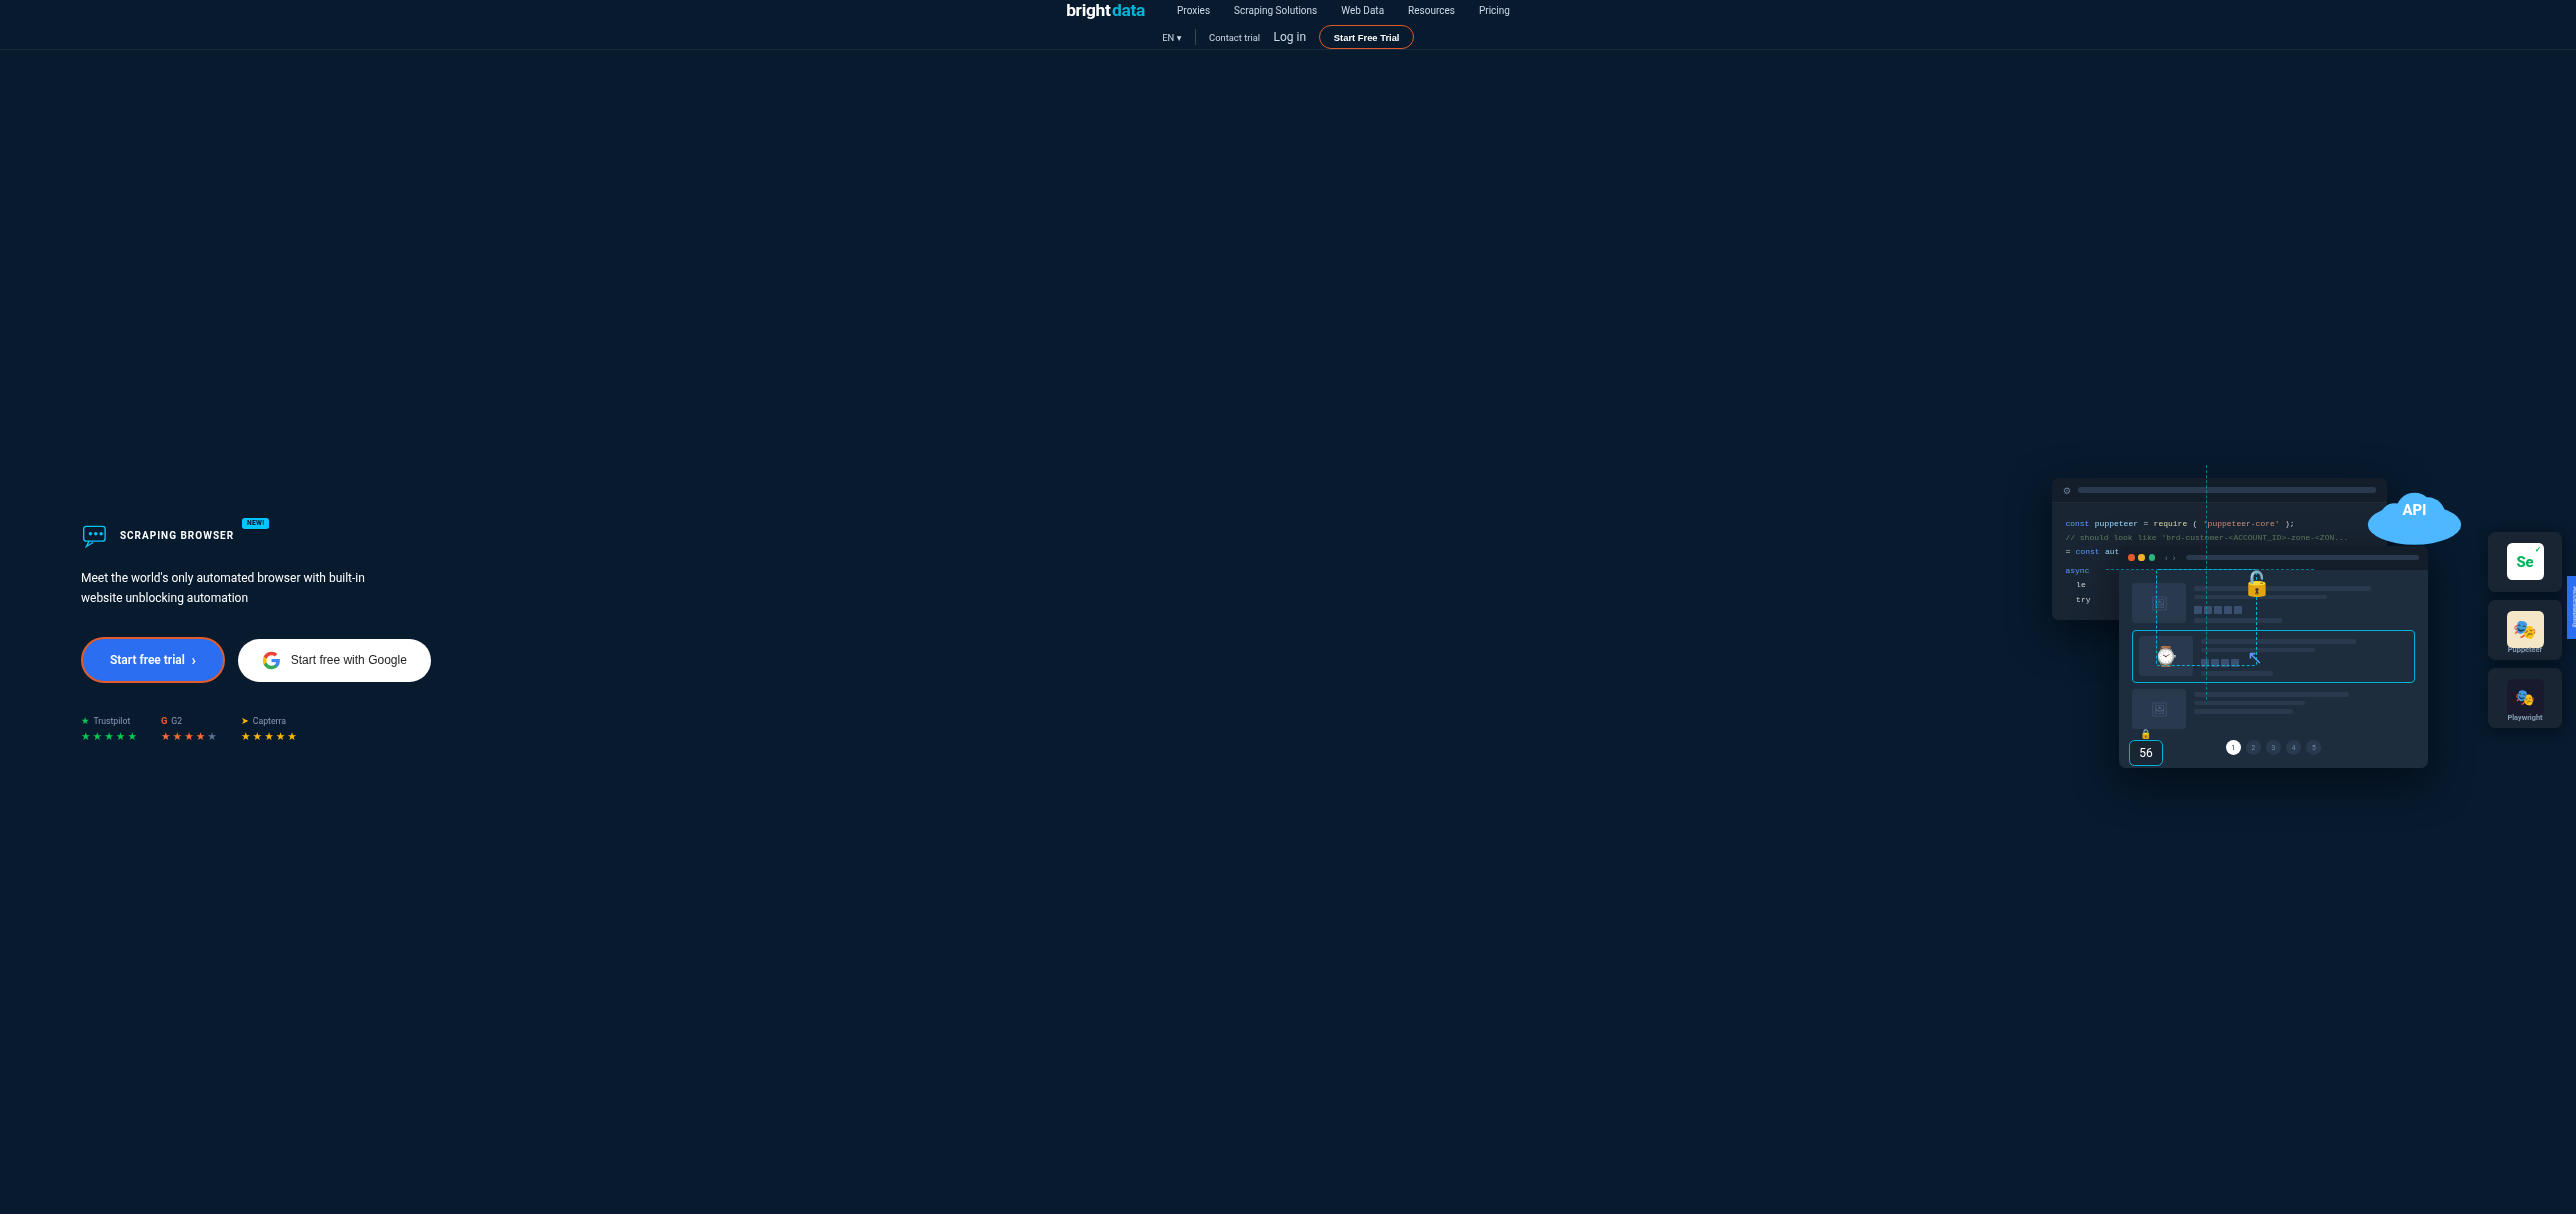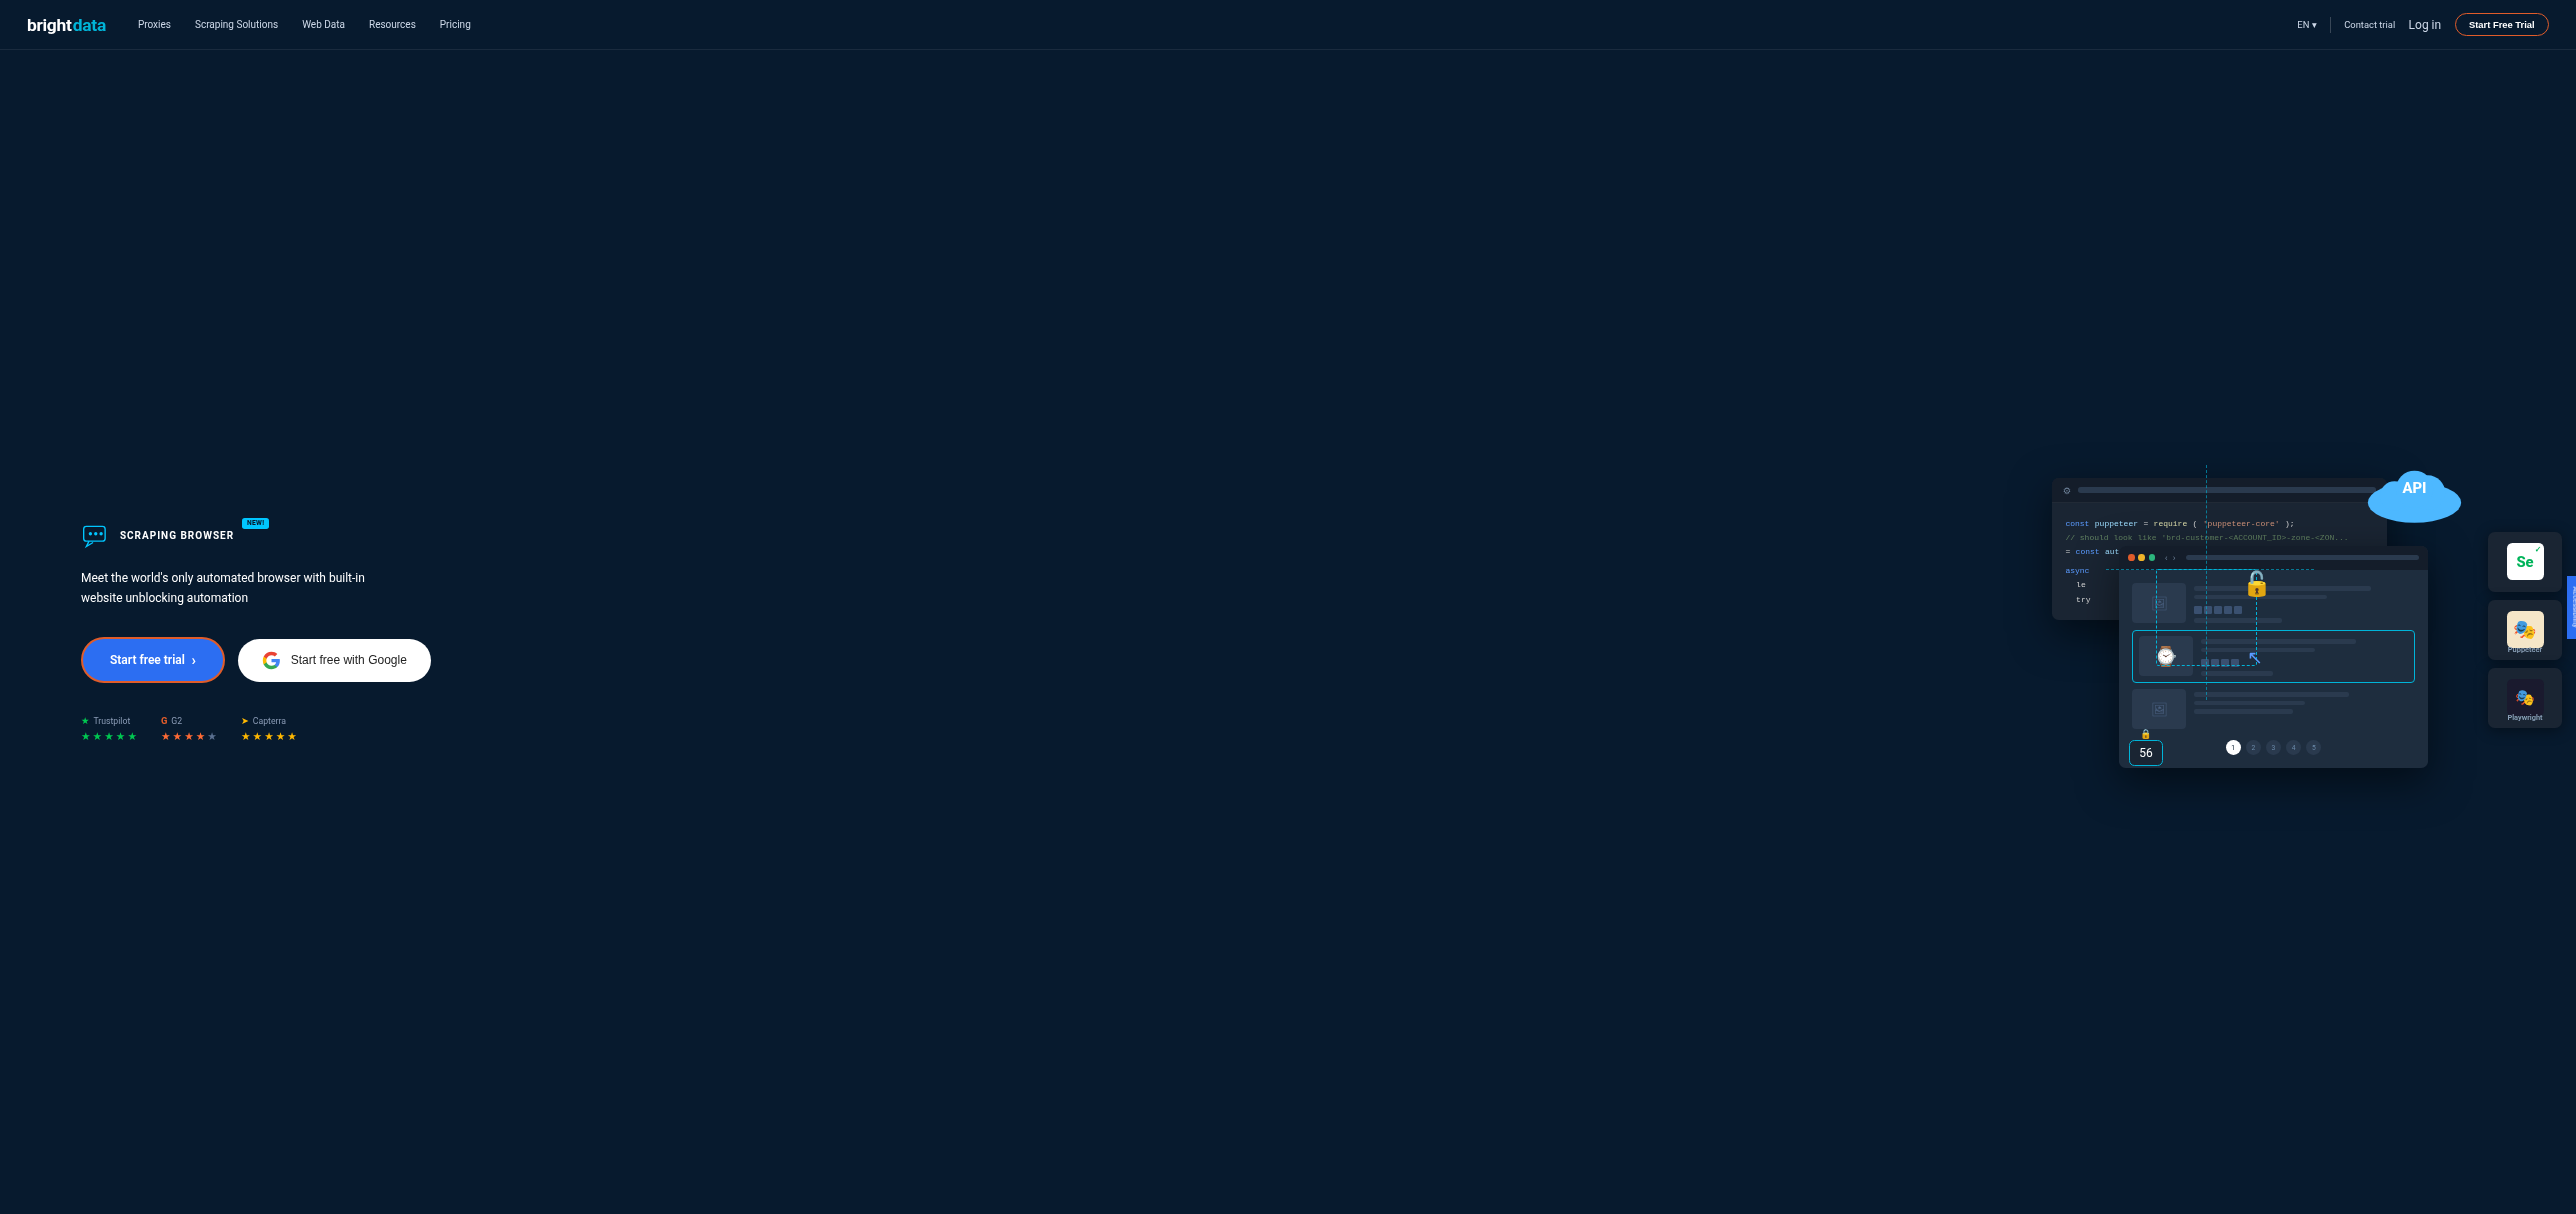--- a/index.html
+++ b/index.html
@@ -15,20 +15,21 @@
     .navbar {
       display: flex;
       align-items: center;
       justify-content: space-between;
       padding: 0 27px;
       height: 50px;
       background-color: #071a2e;
       border-bottom: 0.7px solid rgba(255,255,255,0.08);
       position: relative;
       z-index: 100;
+      flex-direction: column;
     }
     .navbar-left {
       display: flex;
       align-items: center;
       gap: 32px;
     }
     .logo {
       display: flex;
       align-items: center;
       gap: 1.3px;
@@ -626,21 +627,21 @@
           <span class="star star-gold">★</span>
           <span class="star star-gold">★</span>
           <span class="star star-gold">★</span>
         </div>
       </div>
     </div>
   </div>
 
   <div class="hero-visual">
 
-    <div style="position:absolute; top: 1px; right: 54px; z-index:20;">
+    <div style="position:absolute; top: 23px; right: 54px; z-index:20;">
       <svg width="107" height="60" viewBox="0 0 160 90" fill="none">
         <ellipse cx="80" cy="55" rx="70" ry="30" fill="#4db8ff"></ellipse>
         <circle cx="50" cy="45" r="22" fill="#4db8ff"></circle>
         <circle cx="100" cy="40" r="26" fill="#4db8ff"></circle>
         <circle cx="80" cy="35" r="28" fill="#4db8ff"></circle>
       </svg>
       <div style="position:absolute; top:13.4px; left:50%; transform:translateX(-50%); font-size:14.8px; font-weight:800; color:#fff;">API</div>
     </div>
 
     <div class="code-panel">

